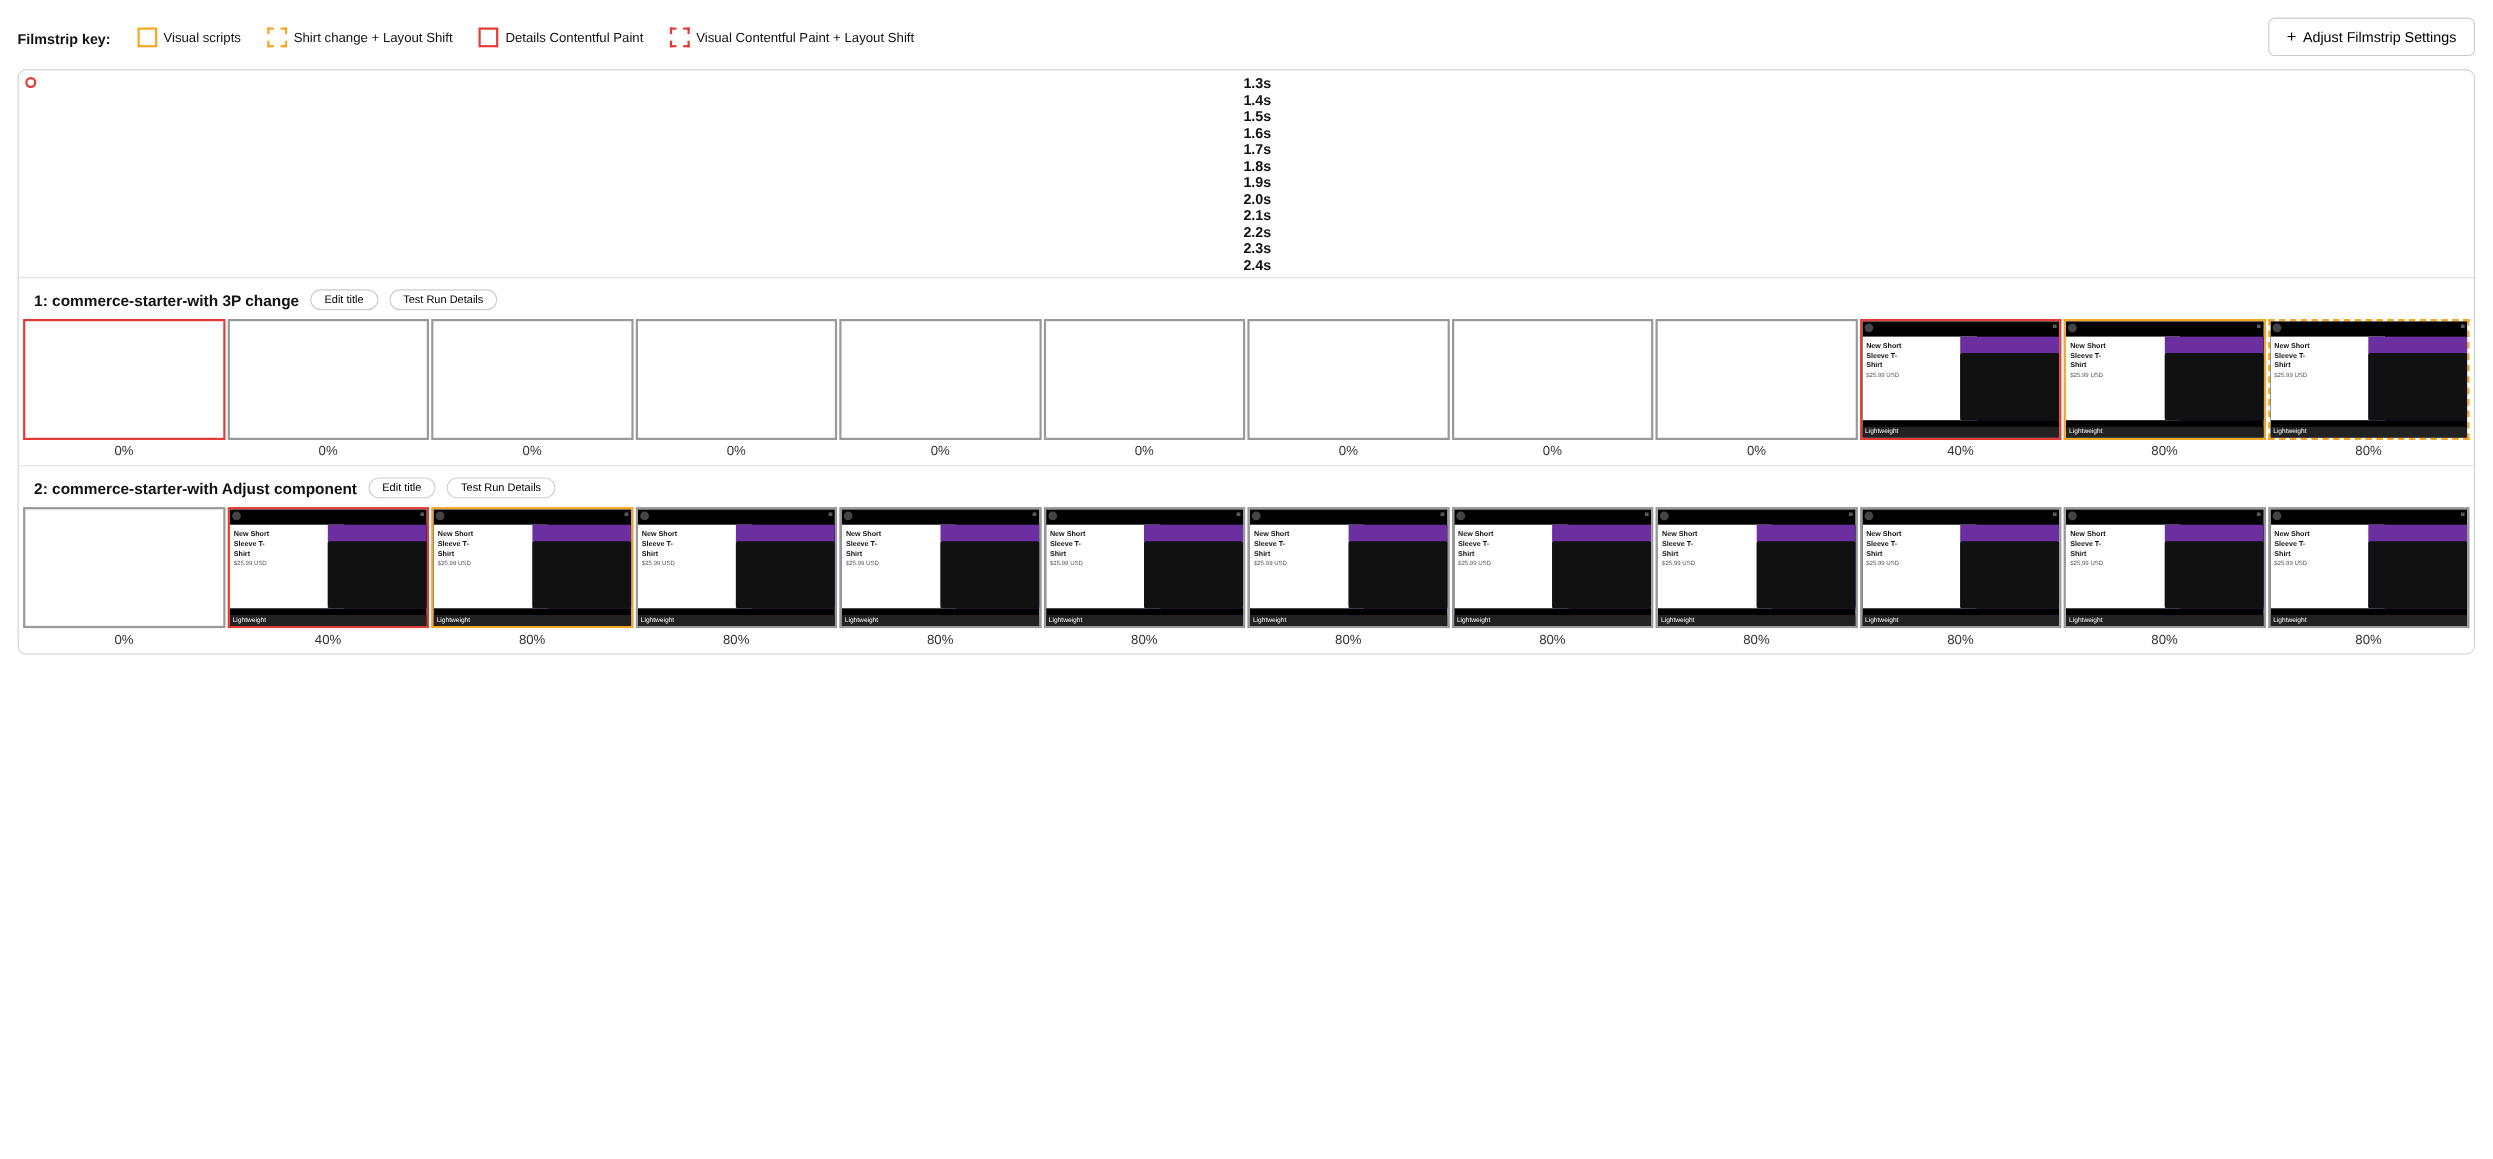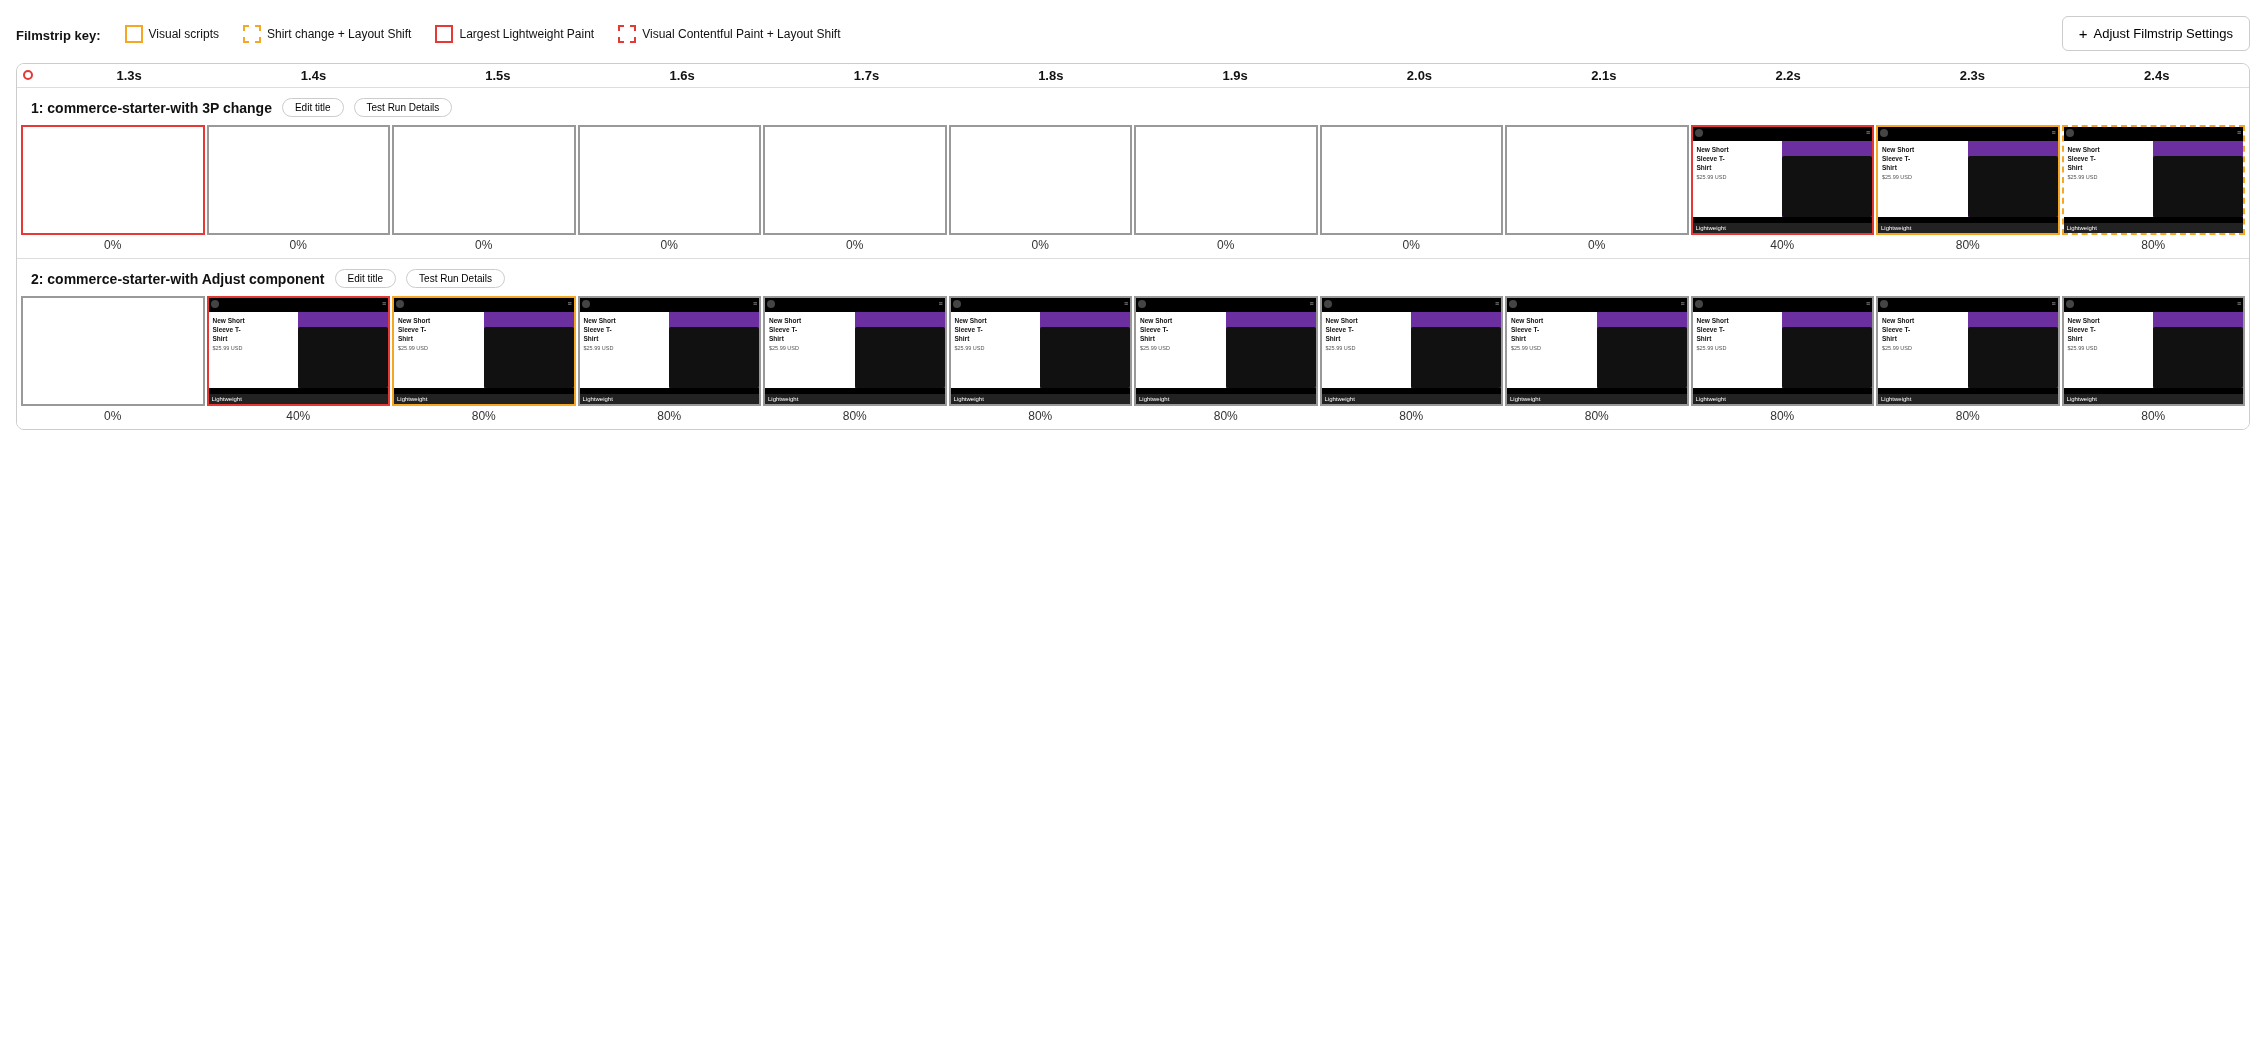--- a/index.html
+++ b/index.html
@@ -88,20 +88,21 @@
       left: 6px;
       background: transparent;
     }
 
     .timeline-row {
       display: flex;
       border-bottom: 1px solid #ddd;
       padding: 4px 0 4px 20px;
       position: relative;
       background: #fff;
+      flex-direction: column;
     }
     .timeline-tick {
       flex: 1;
       text-align: center;
       font-size: 13px;
       font-weight: 600;
       color: #111;
     }
 
     .run-section {
@@ -218,21 +219,21 @@
     <div class="legend-item">
       <div class="legend-swatch swatch-yellow-solid"></div>
       <span>Visual scripts</span>
     </div>
     <div class="legend-item">
       <div class="legend-swatch swatch-yellow-dashed"></div>
       <span>Shirt change + Layout Shift</span>
     </div>
     <div class="legend-item">
       <div class="legend-swatch swatch-red-solid"></div>
-      <span>Largest Lightweight Paint</span>
+      <span>Details Contentful Paint</span>
     </div>
     <div class="legend-item">
       <div class="legend-swatch swatch-red-dashed"></div>
       <span>Visual Contentful Paint + Layout Shift</span>
     </div>
   </div>
   <button class="adjust-btn">
     <span style="font-size:15px;font-weight:300;">+</span>
     <span>Adjust Filmstrip Settings</span>
   </button>

